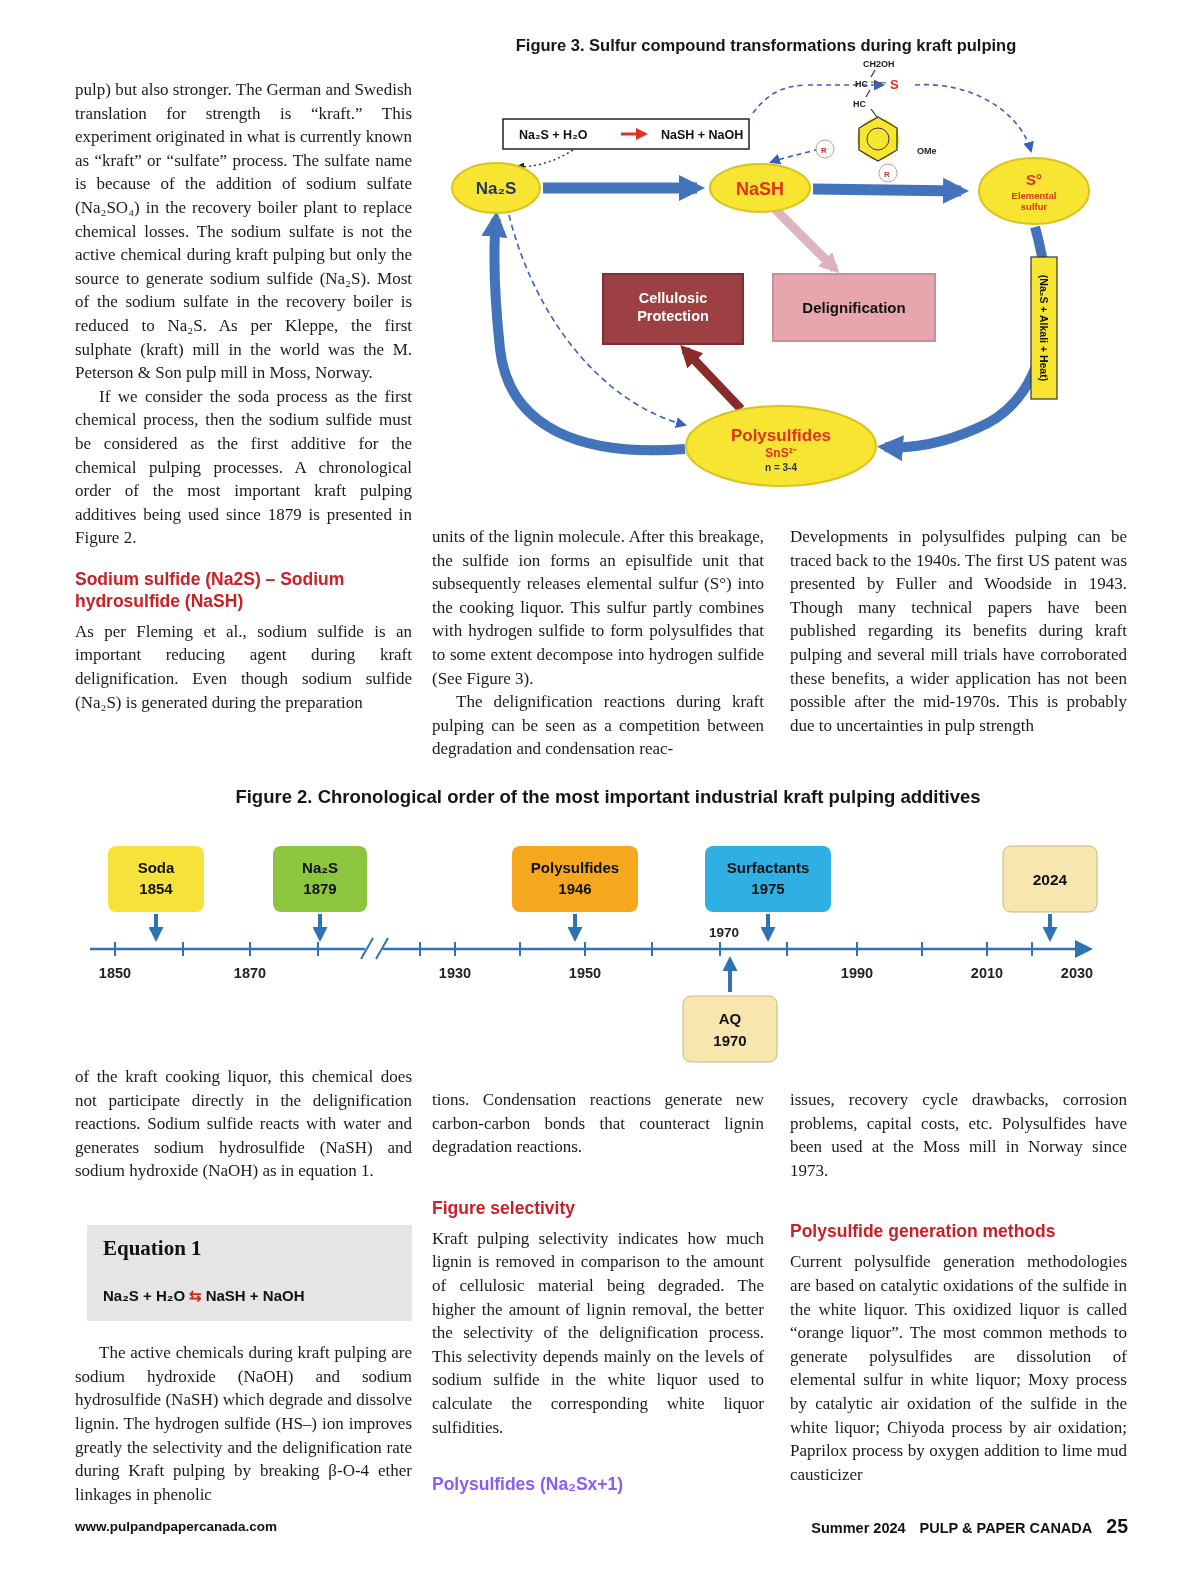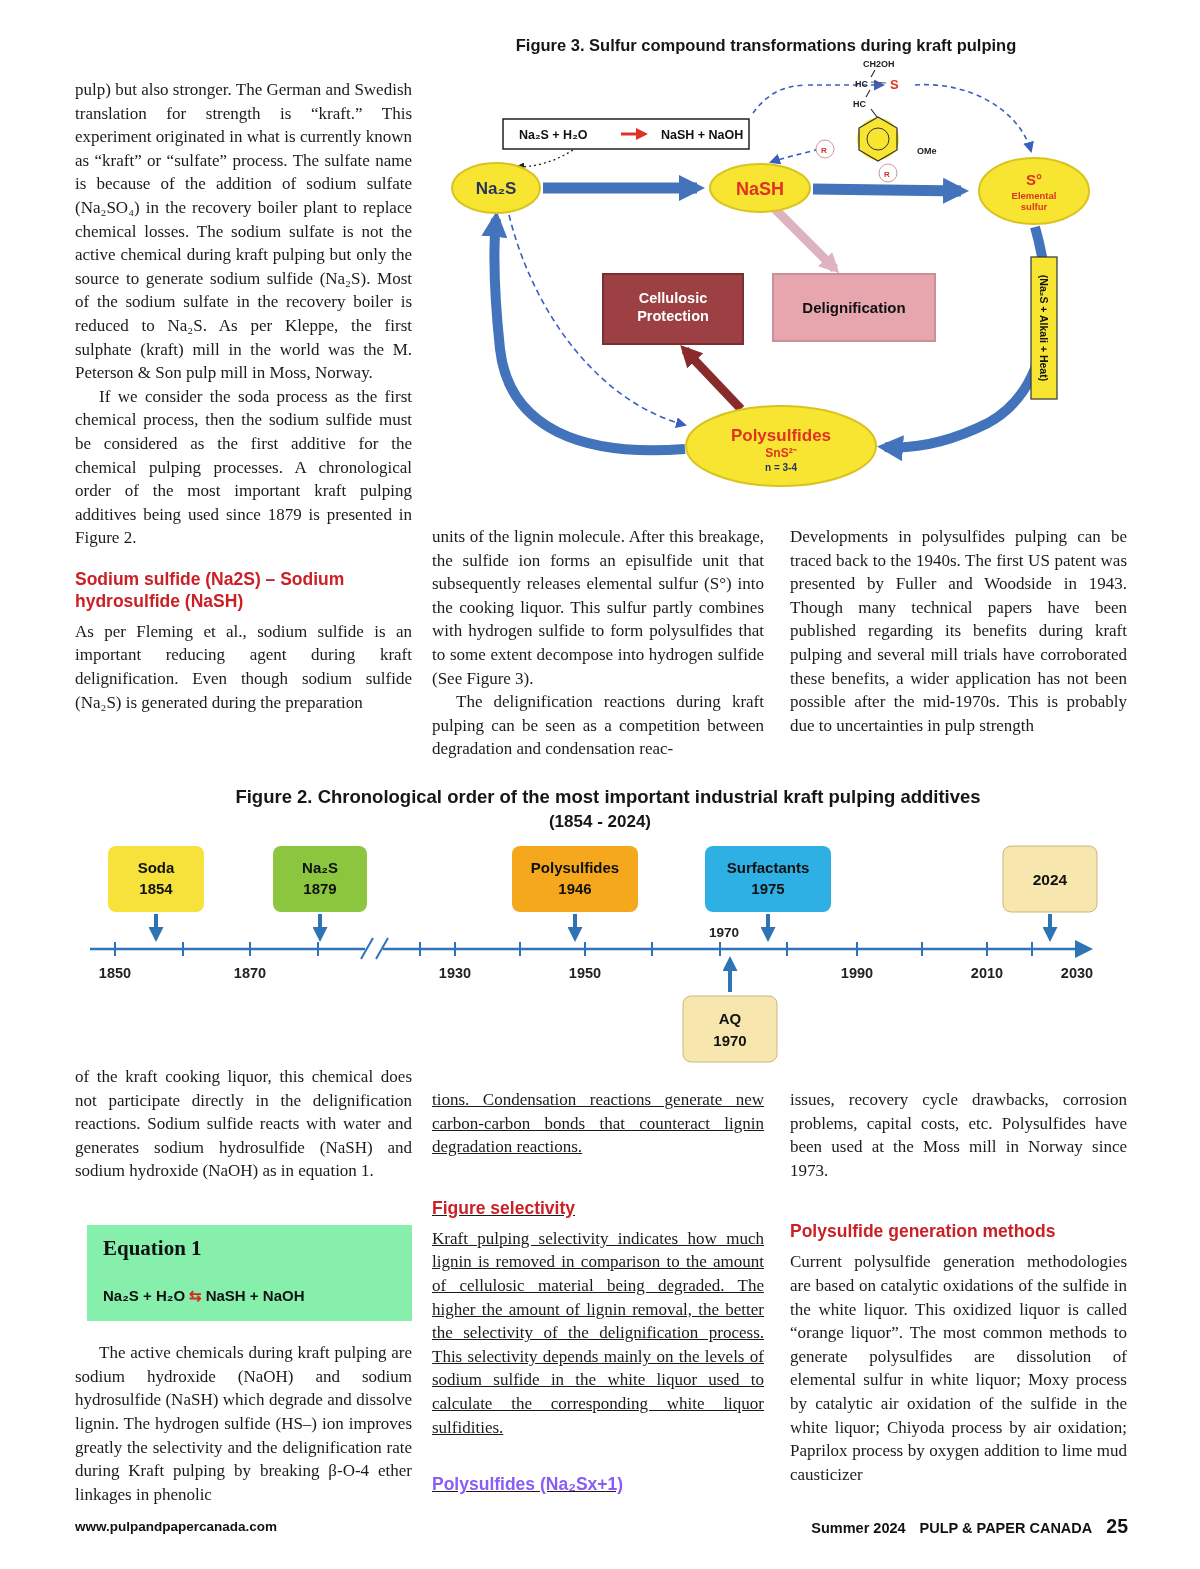--- a/index.html
+++ b/index.html
@@ -9,21 +9,21 @@
   .col p.indent{text-indent:24px;}
   .red-head{font-family:"Liberation Sans",sans-serif;font-weight:bold;color:#cb2026;font-size:17.5px;line-height:22px;text-align:left;margin:18px 0 8px;}
   .black-head{font-family:"Liberation Sans",sans-serif;font-weight:bold;color:#8b5cf6;font-size:17.5px;text-align:left;margin-top:34px;}
   .fig-caption{font-family:"Liberation Sans",sans-serif;font-weight:bold;color:#161616;text-align:center;}
   .fig3{position:absolute;left:420px;top:36px;width:692px;}
   .fig3 .fig-caption{font-size:16.5px;margin-bottom:2px;}
   .fig2-title{position:absolute;left:0;top:786px;width:100%;font-size:18.5px;padding-left:16px;}
   .fig2-subtitle{position:absolute;left:0;top:812px;width:100%;font-size:17px;}
   .fig2-svg{position:absolute;left:75px;top:834px;}
   svg text{font-family:"Liberation Sans",sans-serif;}
-  .equation-box{background:#86efac;margin:42px 0 20px 12px;padding:12px 16px 14px;text-align:left;}
+  .equation-box{background:#e5e5e5;margin:42px 0 20px 12px;padding:12px 16px 14px;text-align:left;}
   .equation-title{font-weight:bold;font-size:21px;font-family:"Liberation Serif",serif;color:#111;}
   .equation-formula{font-family:"Liberation Sans",sans-serif;font-weight:bold;font-size:15px;margin-top:23px;color:#111;}
   .eq-arrow{color:#d42b1e;padding:0 4px;}
   .footer{position:absolute;left:0;top:1514px;width:100%;font-family:"Liberation Sans",sans-serif;font-weight:bold;color:#111;}
   .footer-url{position:absolute;left:75px;top:5px;font-size:13.5px;}
   .footer-right{position:absolute;right:72px;top:1px;display:flex;align-items:baseline;gap:14px;font-size:14.5px;}
   .footer-page{font-size:19.5px;}
 </style>
 </head>
 <body>
@@ -145,21 +145,20 @@
   <div class="col" style="left:432px;top:525px;width:332px;">
     <p>units of the lignin molecule. After this breakage, the sulfide ion forms an episulfide unit that subsequently releases elemental sulfur (S°) into the cooking liquor. This sulfur partly combines with hydrogen sulfide to form polysulfides that to some extent decompose into hydrogen sulfide (See Figure 3).</p>
     <p class="indent">The delignification reactions during kraft pulping can be seen as a competition between degradation and condensation reac-</p>
   </div>
 
   <div class="col" style="left:790px;top:525px;width:337px;">
     <p>Developments in polysulfides pulping can be traced back to the 1940s. The first US patent was presented by Fuller and Woodside in 1943. Though many technical papers have been published regarding its benefits during kraft pulping and several mill trials have corroborated these benefits, a wider application has not been possible after the mid-1970s. This is probably due to uncertainties in pulp strength</p>
   </div>
 
   <div class="fig-caption fig2-title">Figure 2. Chronological order of the most important industrial kraft pulping additives</div>
-  <div class="fig-caption fig2-subtitle">(1854 - 2024)</div>
 
   <svg class="fig2-svg" viewBox="0 0 1050 240" width="1050" height="240">
     <defs>
       <marker id="mAxis" markerUnits="userSpaceOnUse" markerWidth="18" markerHeight="18" refX="12" refY="9" orient="auto">
           <path d="M0,0 L18,9 L0,18 Z" fill="#2e74b5"></path>
         </marker>
       <marker id="mTL" markerUnits="userSpaceOnUse" markerWidth="15" markerHeight="15" refX="11" refY="7.5" orient="auto">
           <path d="M0,0 L15,7.5 L0,15 Z" fill="#2e74b5"></path>
         </marker>
     </defs>
@@ -241,21 +240,21 @@
     <p>of the kraft cooking liquor, this chemical does not participate directly in the delignification reactions. Sodium sulfide reacts with water and generates sodium hydrosulfide (NaSH) and sodium hydroxide (NaOH) as in equation 1.</p>
     <div class="equation-box">
       <div class="equation-title">Equation 1</div>
       <div class="equation-formula">
         <span>Na₂S + H₂O</span><span class="eq-arrow">⇆</span><span>NaSH + NaOH</span>
       </div>
     </div>
     <p class="indent">The active chemicals during kraft pulping are sodium hydroxide (NaOH) and sodium hydrosulfide (NaSH) which degrade and dissolve lignin. The hydrogen sulfide (HS–) ion improves greatly the selectivity and the delignification rate during Kraft pulping by breaking β-O-4 ether linkages in phenolic</p>
   </div>
 
-  <div class="col" style="left:432px;top:1088px;width:332px;text-decoration:underline;">
+  <div class="col" style="left:432px;top:1088px;width:332px;">
     <p>tions. Condensation reactions generate new carbon-carbon bonds that counteract lignin degradation reactions.</p>
     <h3 class="red-head" style="margin-top:38px;">Figure selectivity</h3>
     <p>Kraft pulping selectivity indicates how much lignin is removed in comparison to the amount of cellulosic material being degraded. The higher the amount of lignin removal, the better the selectivity of the delignification process. This selectivity depends mainly on the levels of sodium sulfide in the white liquor used to calculate the corresponding white liquor sulfidities.</p>
     <h3 class="black-head">Polysulfides (Na₂Sx+1)</h3>
   </div>
 
   <div class="col" style="left:790px;top:1088px;width:337px;">
     <p>issues, recovery cycle drawbacks, corrosion problems, capital costs, etc. Polysulfides have been used at the Moss mill in Norway since 1973.</p>
     <h3 class="red-head" style="margin-top:38px;">Polysulfide generation methods</h3>
     <p>Current polysulfide generation methodologies are based on catalytic oxidations of the sulfide in the white liquor. This oxidized liquor is called “orange liquor”. The most common methods to generate polysulfides are dissolution of elemental sulfur in white liquor; Moxy process by catalytic air oxidation of the sulfide in the white liquor; Chiyoda process by air oxidation; Paprilox process by oxygen addition to lime mud causticizer</p>

